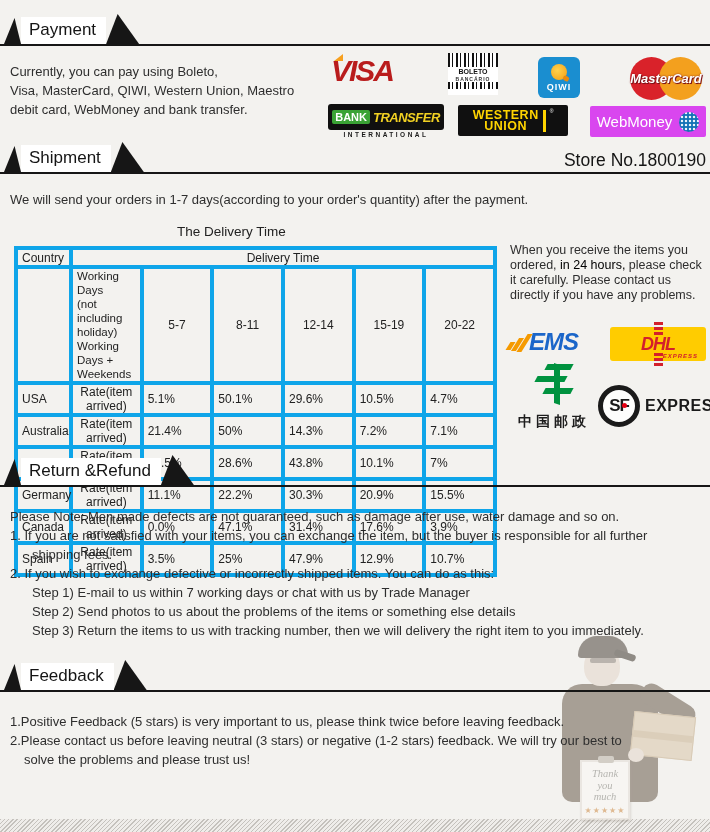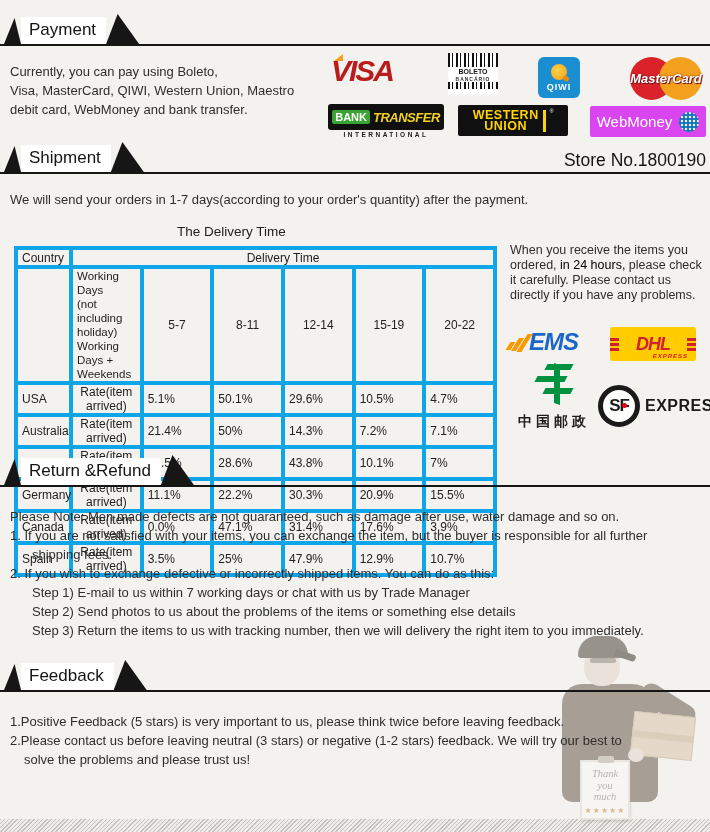--- a/index.html
+++ b/index.html
@@ -84,22 +84,22 @@
   .red { color:#000000; }
 
   
   .ems { left:508px; top:330px; display:flex; align-items:center; }
   .ems-wing { display:flex; gap:2px; margin-right:2px; }
   .ems-wing i { display:block; width:5px; background:#f59a00; transform:skewX(-32deg); }
   .ems-wing i:nth-child(1){ height:8px; margin-top:10px; }
   .ems-wing i:nth-child(2){ height:13px; margin-top:6px; }
   .ems-wing i:nth-child(3){ height:18px; margin-top:2px; }
   .ems-word { font-size:24px; font-weight:900; font-style:italic; color:#1b66c9; letter-spacing:-1px; line-height:24px; }
-  .dhl { left:610px; top:327px; width:86px; height:34px; background:#ffcc00; border-radius:3px;
-         display:flex; align-items:center; justify-content:space-between; gap:3px; position:absolute; }
+  .dhl { left:610px; top:327px; width:96px; height:34px; background:#ffcc00; border-radius:3px;
+         display:flex; align-items:center; justify-content:space-between; gap:3px; position:absolute;flex-direction:column; }
   .dhl-dash { width:9px; height:3px; background:#d3202c; box-shadow:0 5px 0 #d3202c, 0 -5px 0 #d3202c; }
   .dhl-word { color:#d3202c; font-weight:900; font-style:italic; font-size:18px; letter-spacing:-1px; }
   .dhl-sub { position:absolute; right:8px; bottom:2px; font-size:6px; font-weight:bold; font-style:italic; color:#d3202c; letter-spacing:1px; }
   .cpost { left:514px; top:364px; width:80px; text-align:center; }
   .cpost-emblem { width:40px; height:44px; margin:0 auto; position:relative; }
   .cpost-emblem i { position:absolute; background:#00923f; display:block; }
   .cpost-emblem .b1 { left:12px; top:0;  width:26px; height:6px; transform:skewX(-28deg); }
   .cpost-emblem .b2 { left:2px;  top:12px; width:30px; height:6px; transform:skewX(-28deg); }
   .cpost-emblem .b3 { left:10px; top:24px; width:28px; height:6px; transform:skewX(-28deg); }
   .cpost-emblem .v1 { left:20px; top:0; width:6px; height:40px; transform:skewY(20deg); }

